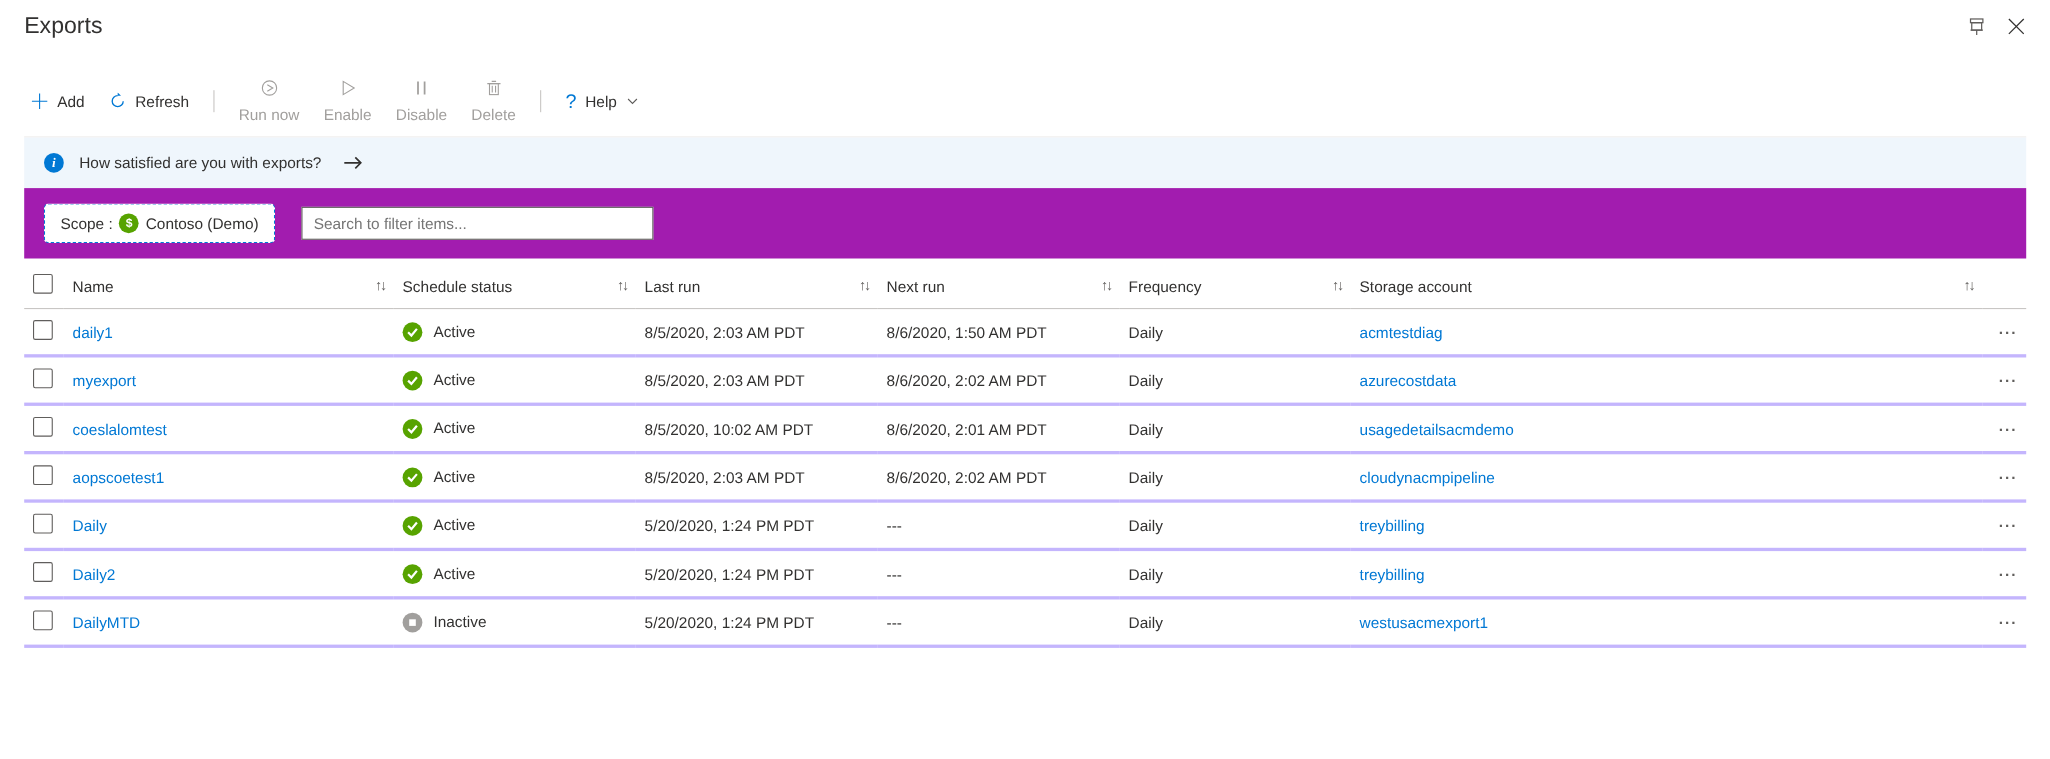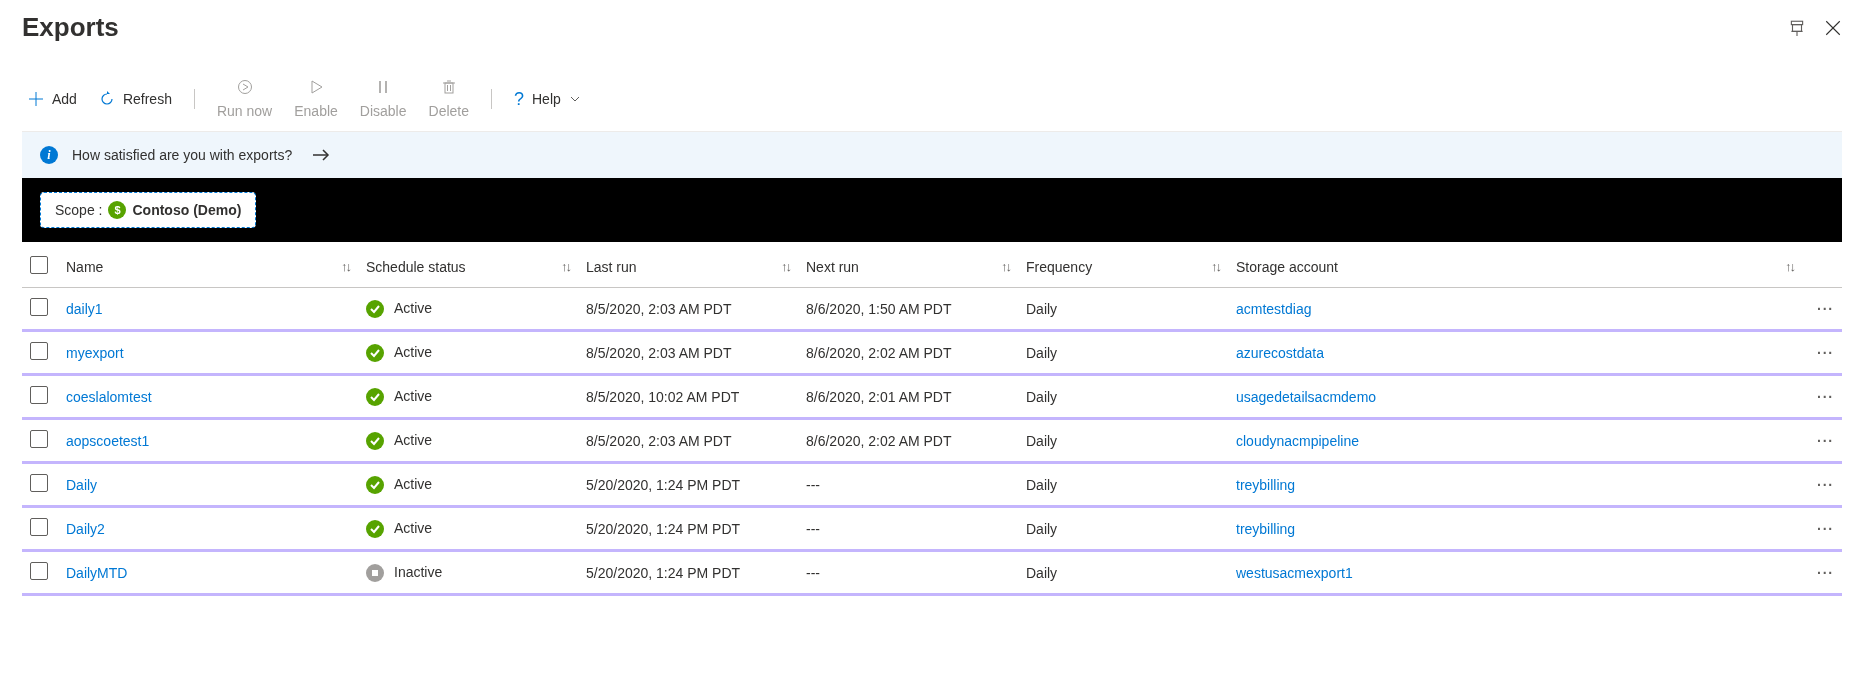--- a/index.html
+++ b/index.html
@@ -16,22 +16,22 @@
     min-width: 1500px;
   }
   
   .header {
     display: flex;
     align-items: center;
     justify-content: space-between;
     margin-bottom: 24px;
   }
   .header h1 {
-    font-size: 26px;
-    font-weight: 700;
+    font-size: 21px;
+    font-weight: 400;
     margin: 0;
   }
   .header-icons {
     display: flex;
     gap: 18px;
     align-items: center;
   }
   .icon { display: inline-flex; }
   
   .toolbar {
@@ -69,21 +69,21 @@
   .info-dot {
     width: 18px; height: 18px; border-radius: 50%;
     background: #0078d4;
     display: flex; align-items: center; justify-content: center;
     color: #fff; font-style: italic; font-weight: bold; font-size: 12px;
     font-family: Georgia, serif;
   }
   .banner .arrow { margin-left: 6px; }
   
   .scopebar {
-    background: #000000;
+    background: #a21caf;
     padding: 14px 18px;
     display: flex;
     align-items: center;
     gap: 24px;
   }
   .scope-pill {
     border: 1px dashed #0078d4;
     background: #fff;
     padding: 8px 14px;
     border-radius: 4px;
@@ -257,22 +257,23 @@
           <line x1="1" y1="6" x2="16" y2="6"></line>
           <polyline points="11,1 16,6 11,11"></polyline>
         </svg>
     </span>
   </div>
 
   <div class="scopebar">
     <div class="scope-pill">
       <span>Scope :</span>
       <span class="scope-dot">$</span>
-      <span style="font-weight:700;">Contoso (Demo)</span>
-    </div>
+      <span style="font-weight:400;">Contoso (Demo)</span>
+    </div>
+    <input class="search" type="text" placeholder="Search to filter items..." style="">
   </div>
 
   <table>
     <thead>
       <tr>
         <th class="col-check"><span class="chk"></span></th>
         <th class="col-name">
           <span>Name</span>
           <span class="sort-icons">↑↓</span>
         </th>

